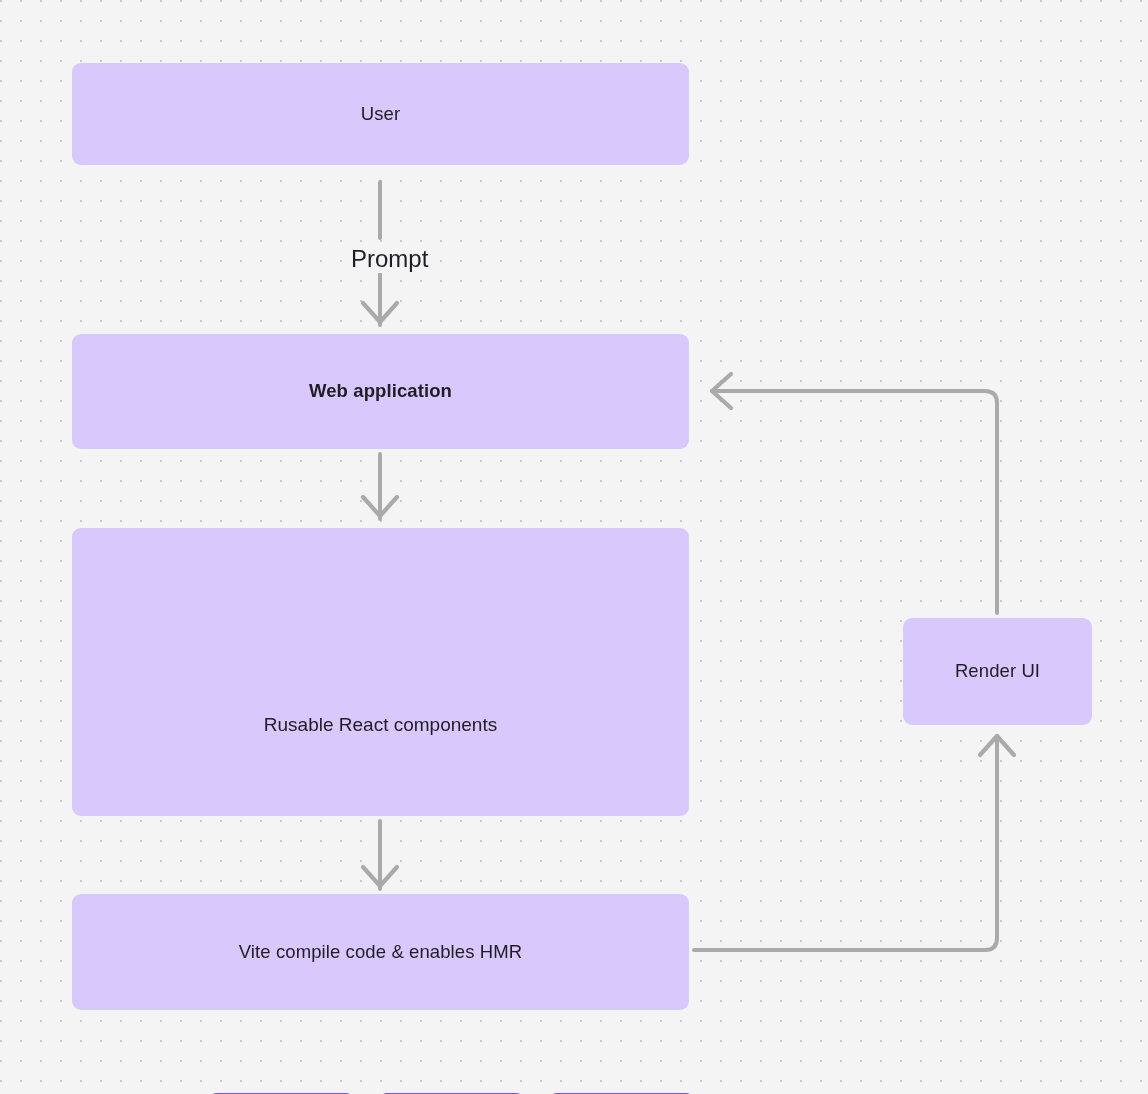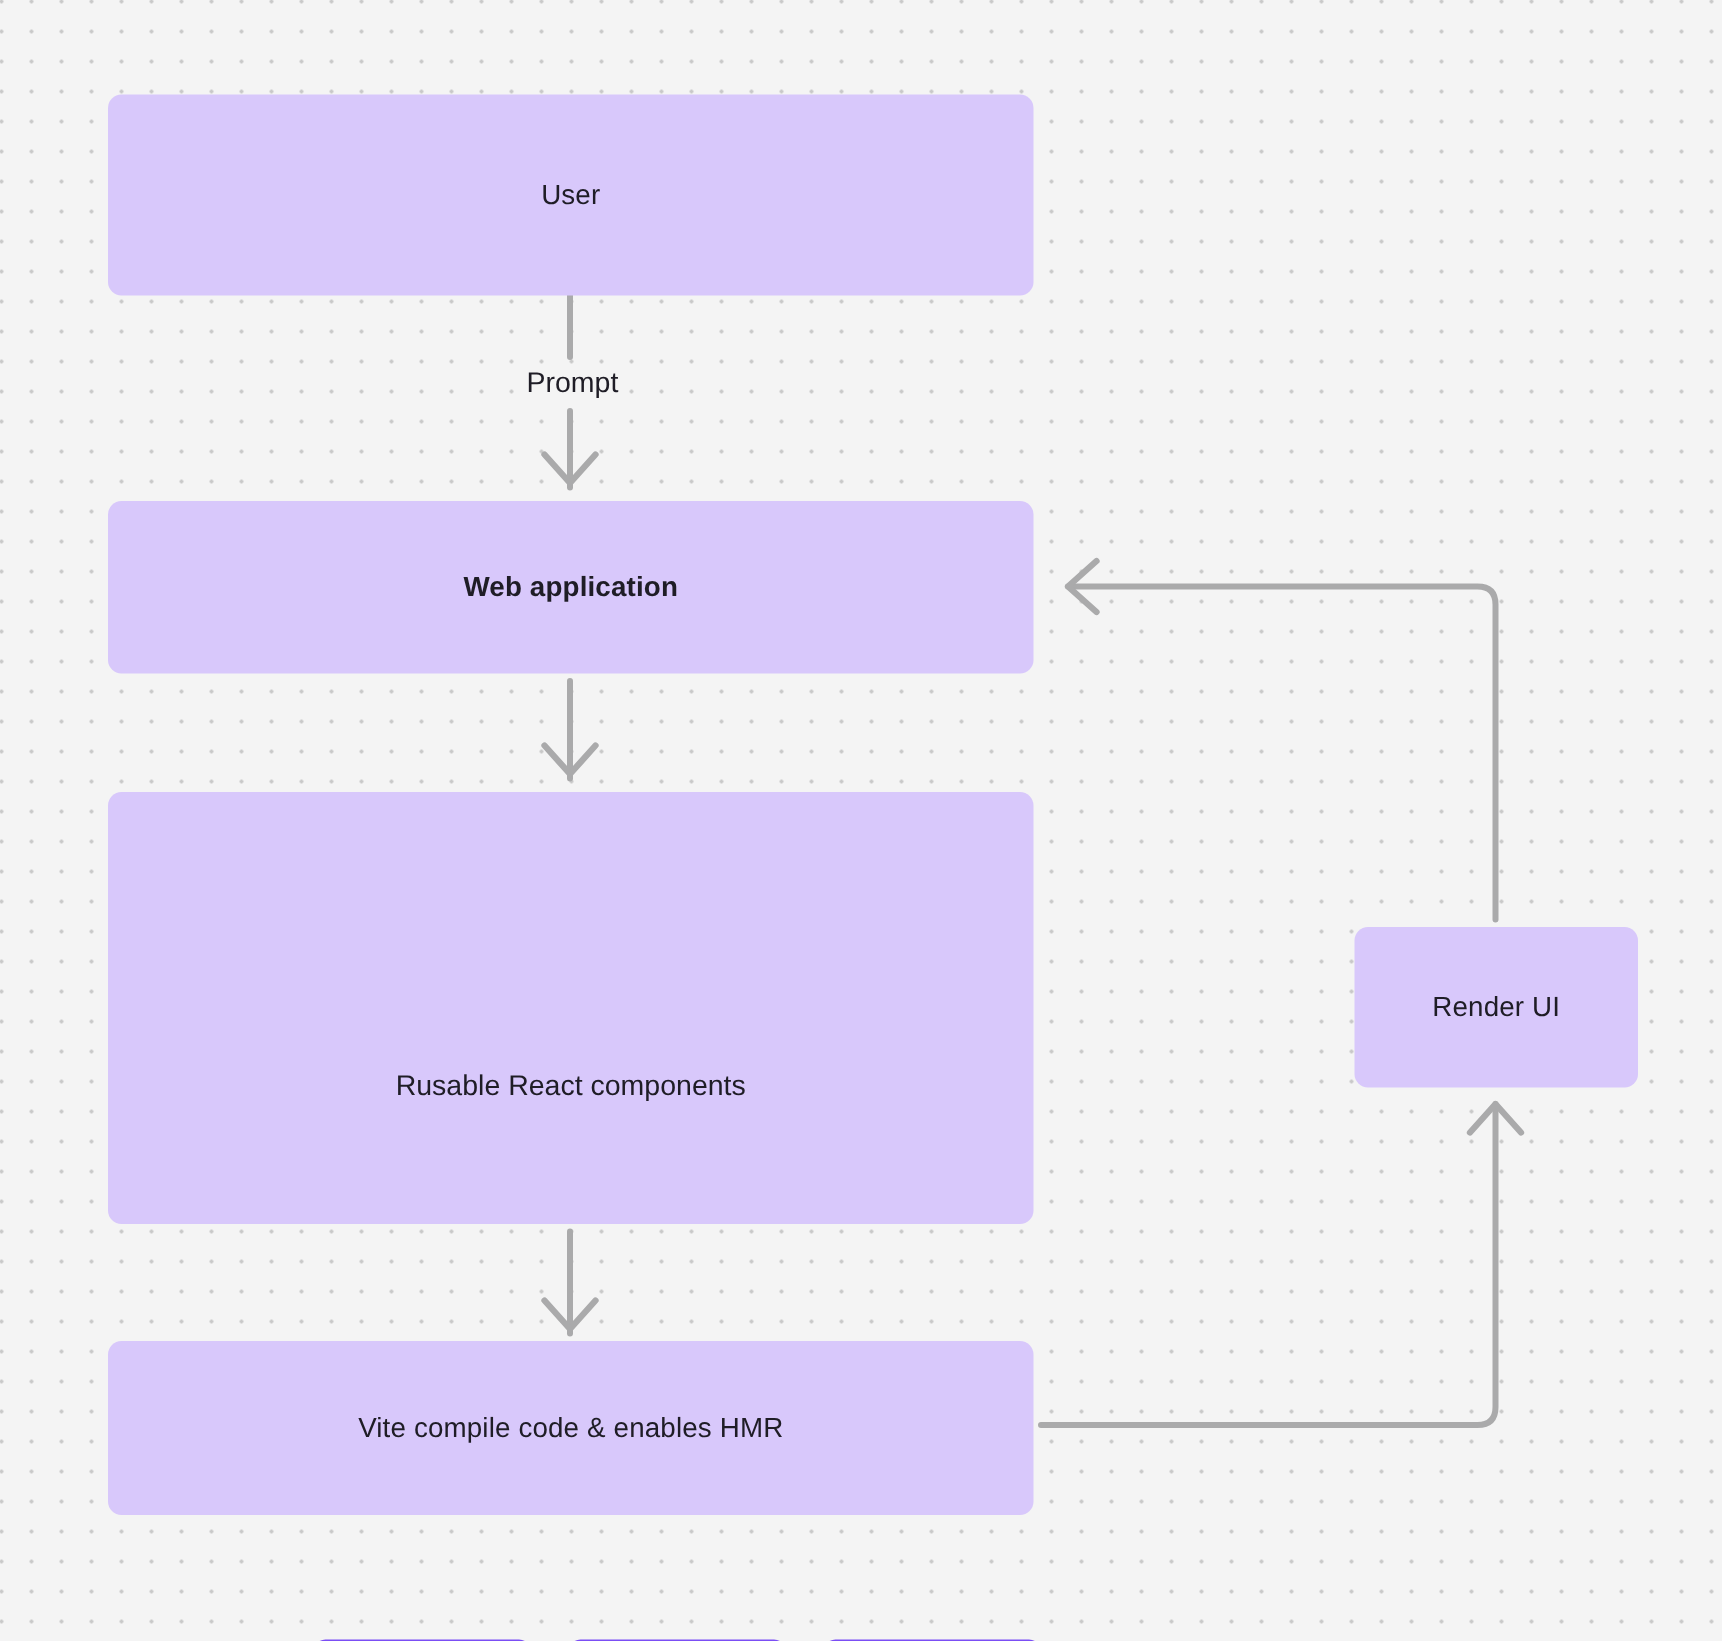--- a/index.html
+++ b/index.html
@@ -45,21 +45,21 @@
     background: #d8c8fb;
   }
   .node-violet {
     background: #7b4ef4;
     color: #ffffff;
     border-radius: 8px;
     font-size: 18.5px;
     line-height: 1.58;
   }
 
-  #node-user      { left: 72px;  top: 63px;  width: 617px; height: 134px; }
+  #node-user      { left: 72px;  top: 63px;  width: 617px; height: 102px; }
   #node-webapp    { left: 72px;  top: 334px; width: 617px; height: 115px; font-weight: bold; }
   #node-container { left: 72px;  top: 528px; width: 617px; height: 288px;
                     display: block; }
   #node-vite      { left: 72px;  top: 894px; width: 617px; height: 116px; }
   #node-render    { left: 903px; top: 618px; width: 189px; height: 107px; }
 
   #node-html { left: 137px; top: 565px; width: 145px; height: 107px; }
   #node-css  { left: 307px; top: 565px; width: 145px; height: 107px; }
   #node-js   { left: 477px; top: 565px; width: 145px; height: 107px; }
 
@@ -104,21 +104,21 @@
   .edge-head {
     fill: none;
     stroke: #aaaaab;
     stroke-width: 4.2;
     stroke-linecap: round;
     stroke-linejoin: round;
   }
 
   .edge-label {
     position: absolute;
-    font-size: 19px;
+    font-size: 24px;
     color: #1f1d26;
     background: #f4f4f4;
     padding: 0 7px;
     z-index: 5;
     white-space: nowrap;
   }
   #label-prompt {
     left: 344px;
     top: 245px;
   }

